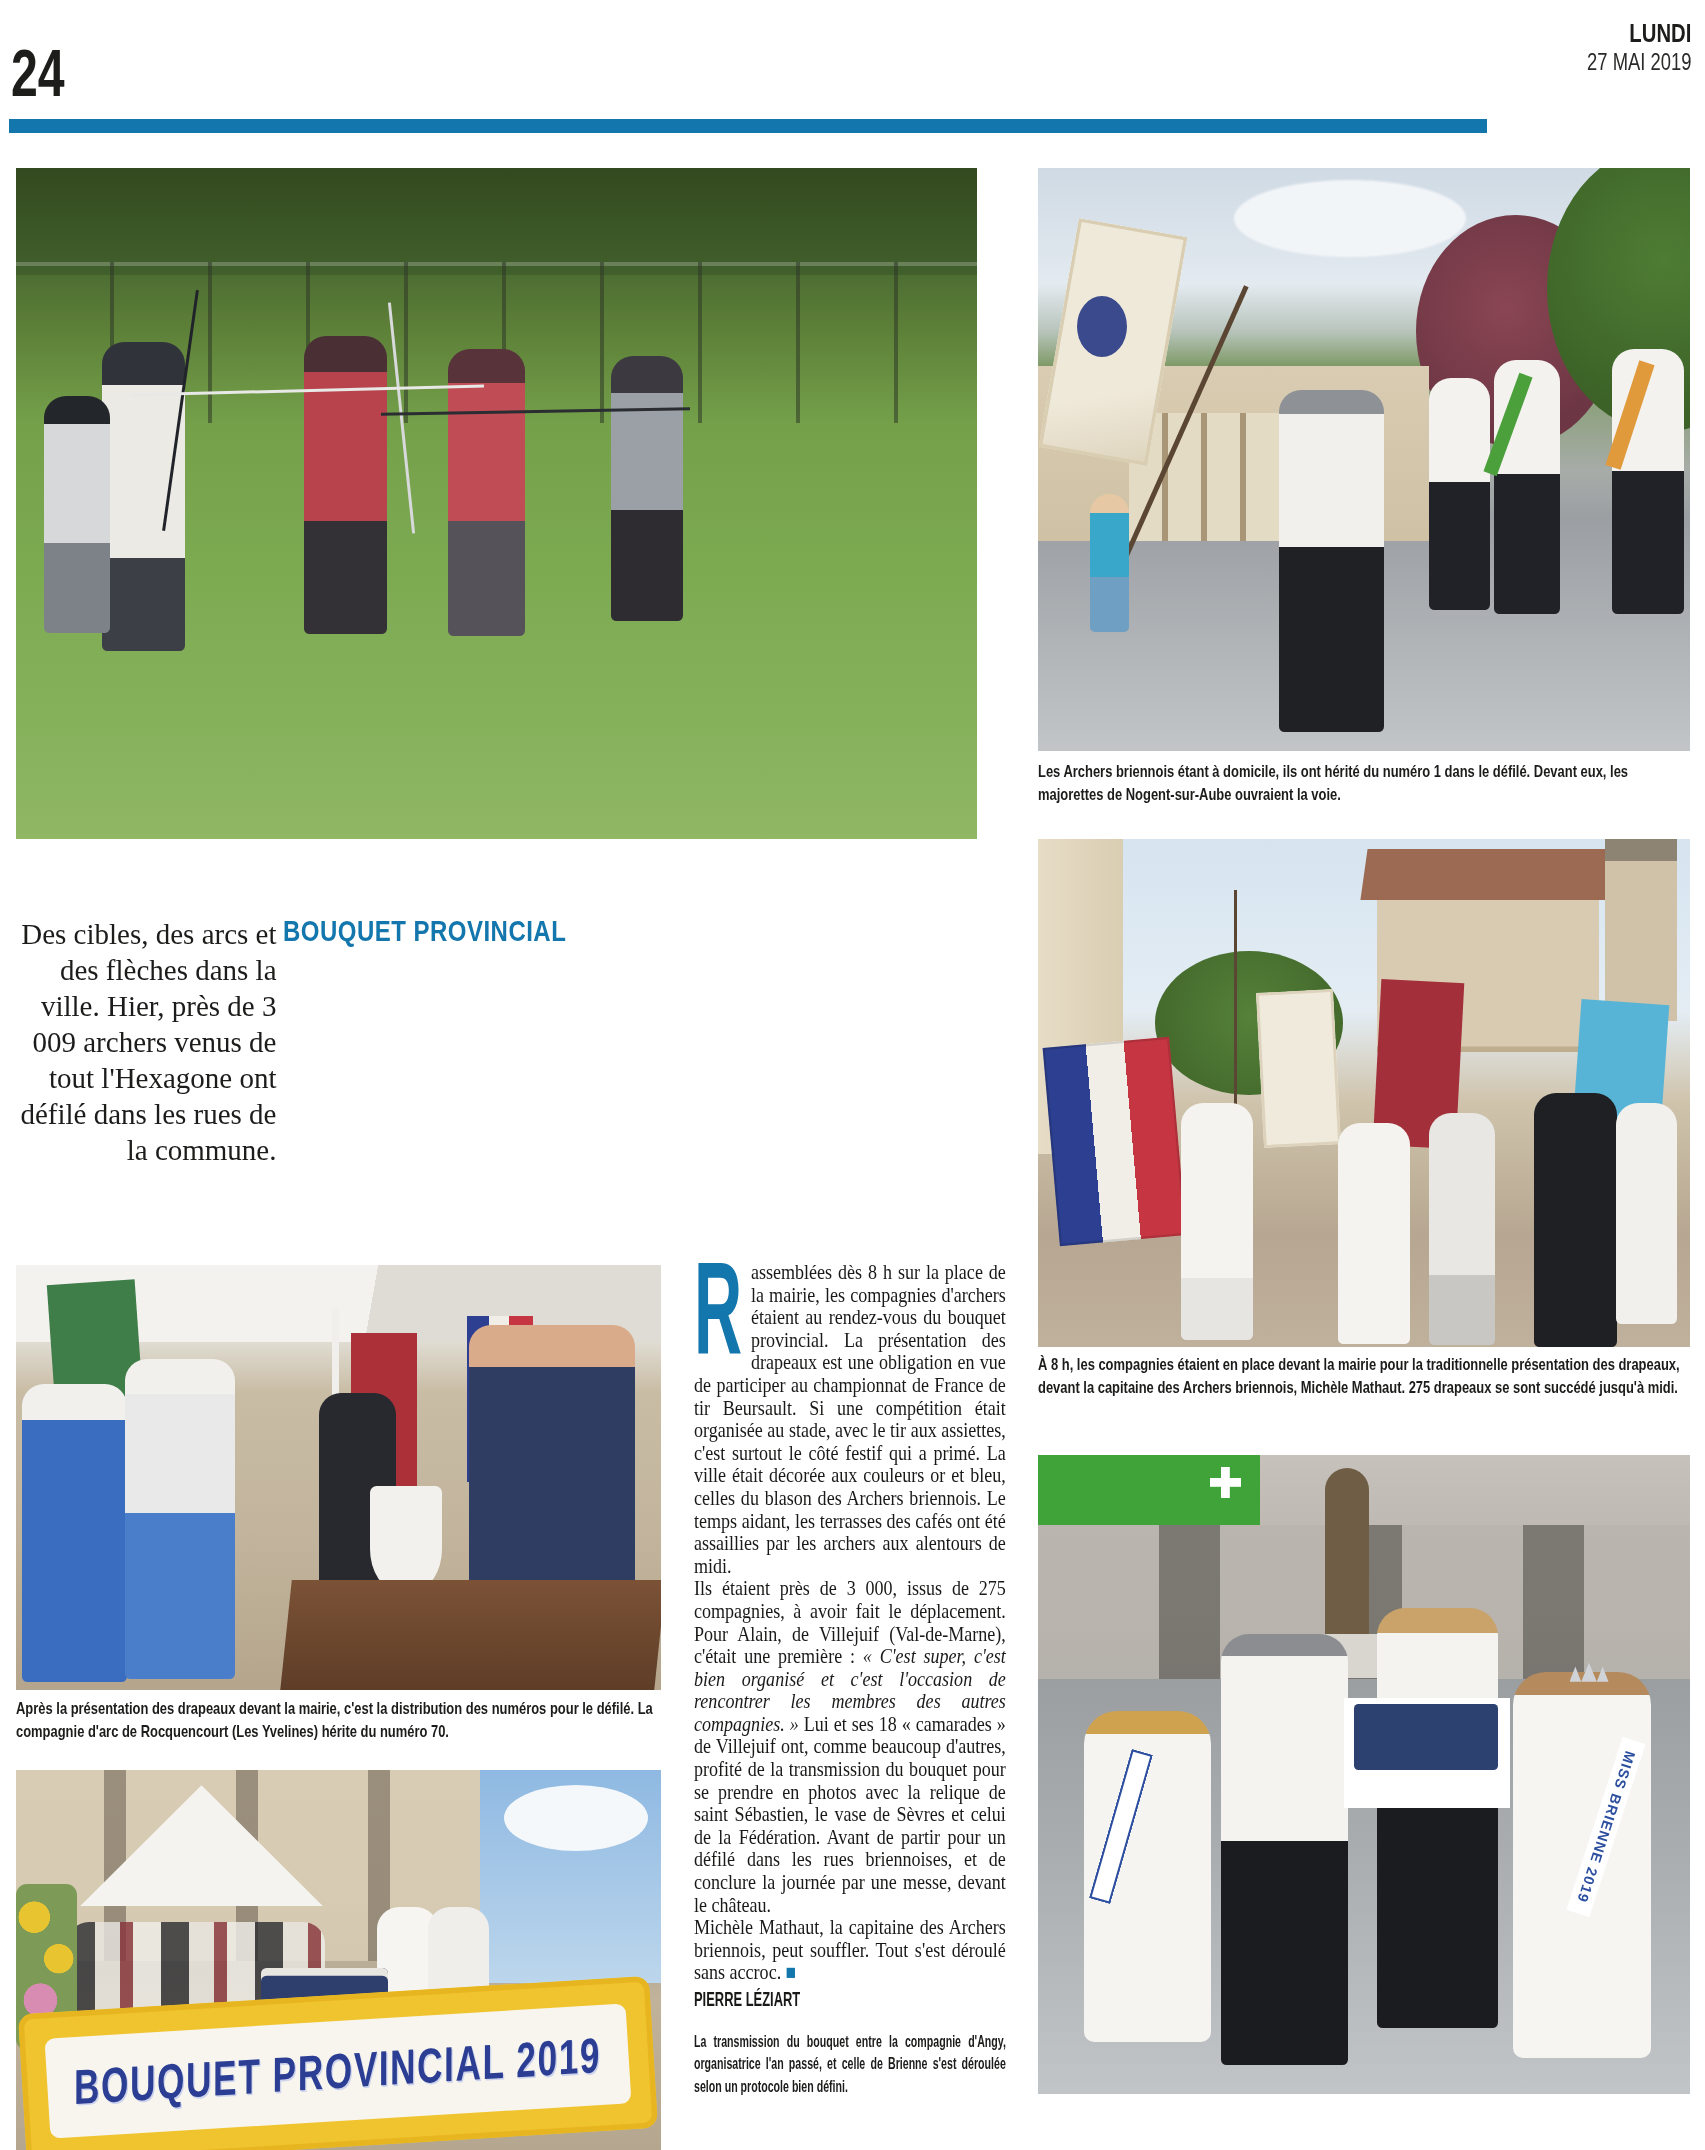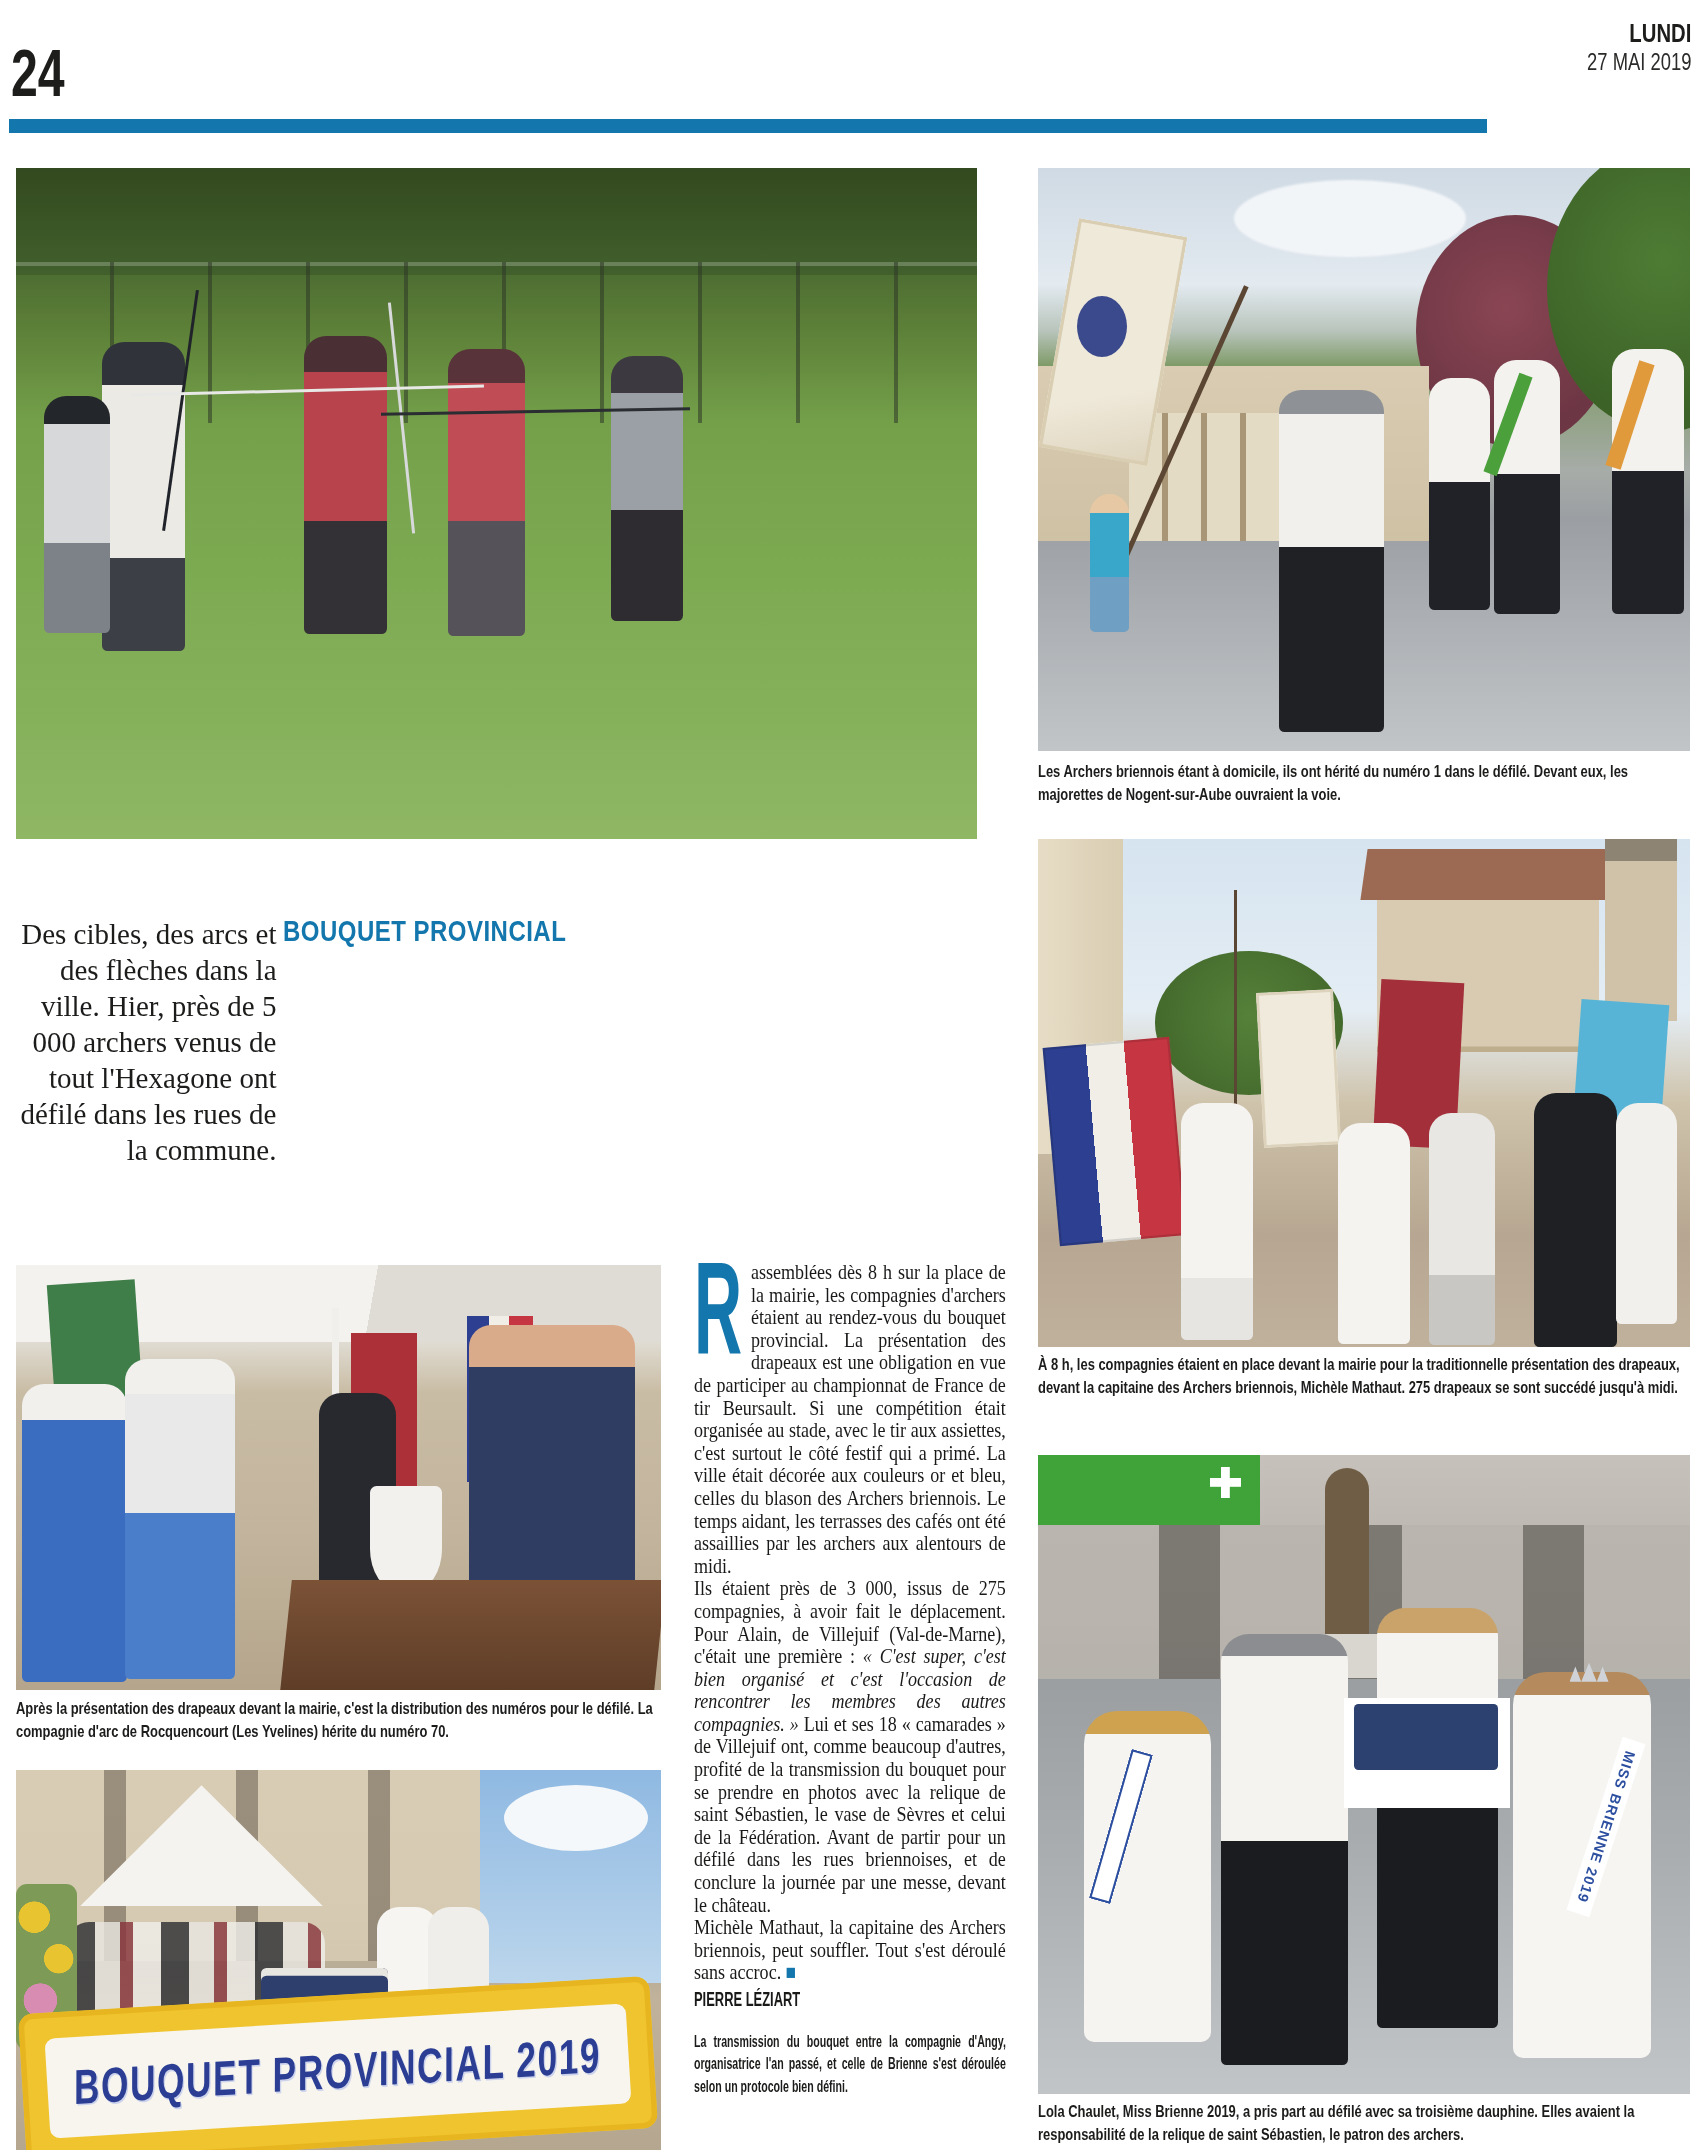--- a/index.html
+++ b/index.html
@@ -142,21 +142,21 @@
     <div class="fig" style="left:88%;top:31%;width:72px;height:265px;background:linear-gradient(180deg,#f3f2ef 0 46%,#202227 46%);"></div>
     <div style="left:89.5%;top:33%;width:15.5px;height:110px;background:#e09a3c;transform:rotate(18deg);"></div>
     <div class="fig" style="left:79%;top:35%;width:55px;height:232px;background:linear-gradient(180deg,#eceantransparent 0,#ecebe8 0 46%,#26282c 46%);"></div>
     <div class="fig" style="left:8%;top:56%;width:39px;height:138px;background:linear-gradient(180deg,#e6c9a4 0 14%,#39a7c9 14% 60%,#6f9fc2 60%);"></div>
   </div>
 
   <div class="abs cap2">
     <div class="capt cond78">Les Archers briennois étant à domicile, ils ont hérité du numéro 1 dans le défilé. Devant eux, les majorettes de Nogent-sur-Aube ouvraient la voie.</div>
   </div>
 
-  <div class="abs lede">Des cibles, des arcs et des flèches dans la ville. Hier, près de 5 000 archers venus de tout l'Hexagone ont défilé dans les rues de la commune.</div>
+  <div class="abs lede">Des cibles, des arcs et des flèches dans la ville. Hier, près de 3 009 archers venus de tout l'Hexagone ont défilé dans les rues de la commune.</div>
 
   <div class="abs kicker">
     <div class="cxL" style="transform:scaleX(0.8);">BOUQUET PROVINCIAL</div>
   </div>
 
 
   <div class="photo photoC">
     <div style="left:0;top:0;width:13%;height:62%;background:linear-gradient(90deg,#e7ddc6,#d9cdb2);"></div>
     <div style="left:52%;top:8%;width:34%;height:34%;background:#d8cbb1;box-shadow:inset 0 -5.5px 0 #bfae8e;"></div>
     <div style="left:50%;top:2%;width:38%;height:10%;background:#9c6a52;transform:skewX(-8deg);"></div>
@@ -237,18 +237,15 @@
     <div class="fig" style="left:52%;top:24%;width:121px;height:420px;border-radius:28px 28px 5.5px 5.5px;background:linear-gradient(180deg,#caa36a 0 6%,#f4f3f0 6% 46%,#1b1c1f 46%);"></div>
     <div style="left:47%;top:38%;width:166px;height:110px;background:#ffffff;box-shadow:inset 0 -33px 0 #ffffff;"></div>
     <div style="left:48.5%;top:39%;width:144px;height:66px;background:#2c4170;border-radius:4.4px;"></div>
     <div class="fig" style="right:6%;top:34%;width:138px;height:386px;border-radius:33px 33px 10px 10px;background:linear-gradient(180deg,#b58a5c 0 6%,#f6f5f2 6%);"></div>
     <div style="right:12.5%;top:32.5%;width:39px;height:19px;background:#cfd3d8;clip-path:polygon(0 100%,15% 20%,30% 100%,50% 0,70% 100%,85% 20%,100% 100%);"></div>
     <div class="sash">
       <div class="sash-text">MISS BRIENNE 2019</div>
     </div>
   </div>
 
-  <div class="abs cap5">
-    <div class="capt cond78">Lola Chaulet, Miss Brienne 2019, a pris part au défilé avec sa troisième dauphine. Elles avaient la responsabilité de la relique de saint Sébastien, le patron des archers.</div>
-  </div>
 
 </div>
 
 
 </body></html>

